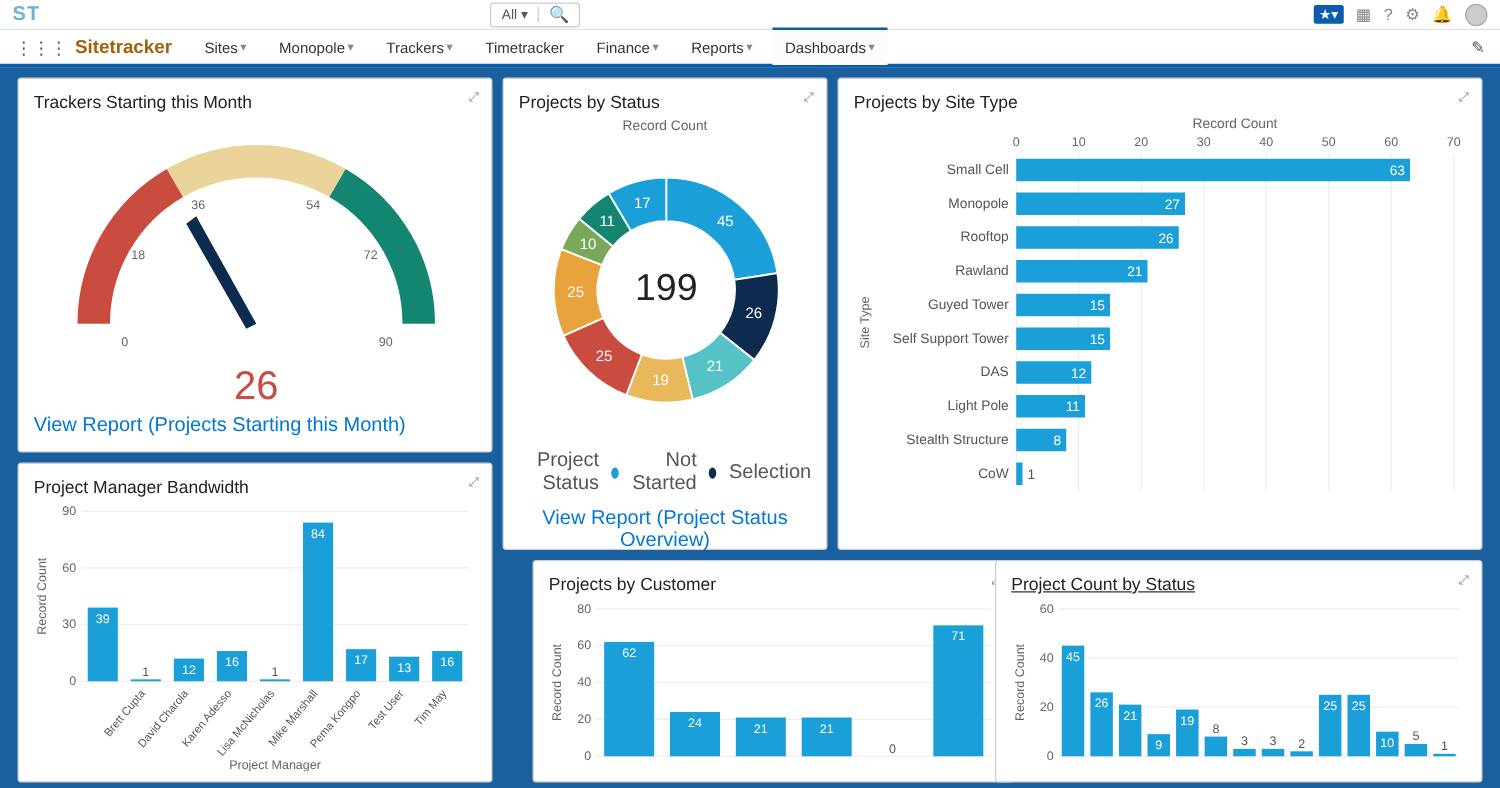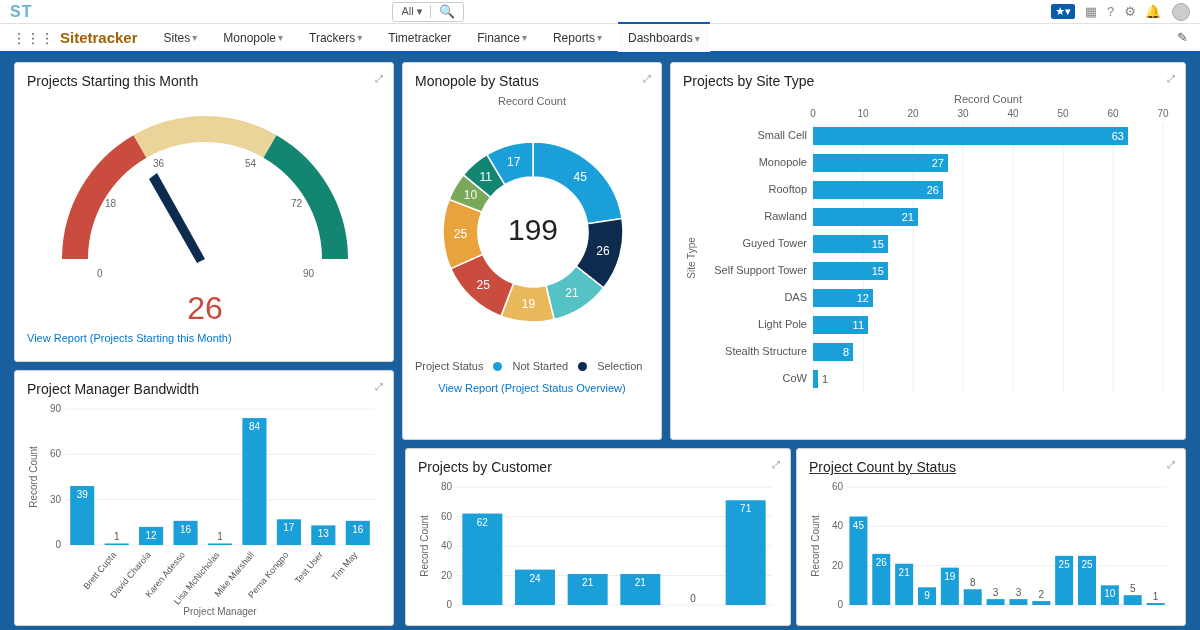--- a/index.html
+++ b/index.html
@@ -18,21 +18,21 @@
   .navbar .app-name { font-size:15px; color:#a16207; margin-right:10px; font-weight:700;}
   .navbar .nav-item { display:flex; align-items:center; font-size:12px; color:#333; padding:0 10px; height:30px; gap:2px; cursor:pointer;}
   .navbar .nav-item.active { border-top:2px solid #0b5cab; background:#fafcfe; margin-top:-1px;}
   .navbar .chev { color:#888; font-size:10px;}
   .navbar .pencil { margin-left:auto; color:#555;}
 
   .board { position:relative; width:1200px; height:576px; background:linear-gradient(#1a5f9e,#1a5f9e);}
   .card { position:absolute; background:#fff; border:1px solid #d0d0d0; border-radius:3px; padding:10px 12px;}
   .card .title { font-size:14px; color:#222; font-weight:500; }
   .card .expand { position:absolute; top:10px; right:10px; color:#888; font-size:10px; cursor:pointer;}
-  .card .link { color:#0176d3; font-size:11px; cursor:pointer;}
+  .card .link { color:#0176d3; font-size:16px; cursor:pointer;}
   .sub { font-size:11px; color:#666; text-align:center;}
   .axis-label { font-size:10px; fill:#666;}
   text { font-family:inherit;}
 </style>
 </head>
 <body>
 
 <div class="topbar">
   <span class="logo">ST</span>
   <div class="search">
@@ -78,21 +78,21 @@
   <div class="nav-item active">
       <span>Dashboards</span>
       <span class="chev">▾</span>
     </div>
   <span class="pencil">✎</span>
 </div>
 
 <div class="board">
 
   <div class="card" style="left:14px; top:8px; width:380px; height:300px;">
-    <div class="title">Projects Starting this Month</div>
+    <div class="title">Trackers Starting this Month</div>
     <span class="expand">⤢</span>
     <svg width="356" height="240">
       <g transform="translate(178,170)">
         <path d="M -130 0 A 130 130 0 0 1 -65 -112.6" fill="none" stroke="#c94c3f" stroke-width="26"></path>
         <path d="M -65 -112.6 A 130 130 0 0 1 65 -112.6" fill="none" stroke="#ebd49a" stroke-width="26"></path>
         <path d="M 65 -112.6 A 130 130 0 0 1 130 0" fill="none" stroke="#138672" stroke-width="26"></path>
 
         <text x="-108" y="18" class="axis-label">0</text>
         <text x="-100" y="-52" class="axis-label">18</text>
         <text x="-52" y="-92" class="axis-label">36</text>
@@ -101,21 +101,21 @@
         <text x="98" y="18" class="axis-label">90</text>
 
         <polygon points="0,0 -8,4 -56,-80 -48,-86" fill="#0d2a4f"></polygon>
         <text x="0" y="60" text-anchor="middle" font-size="32" fill="#c94c3f">26</text>
       </g>
     </svg>
     <div class="link">View Report (Projects Starting this Month)</div>
   </div>
 
   <div class="card" style="left:402px; top:8px; width:260px; height:378px;">
-    <div class="title">Monopole by Status</div>
+    <div class="title">Projects by Status</div>
     <span class="expand">⤢</span>
     <div class="sub" style="margin-top:6px;">Record Count</div>
     <svg width="236" height="250">
       <g transform="translate(118,125)" id="donut-g">
           <path d="M 5.5109105961630896e-15 -90 A 90 90 0 0 1 88.98972611283024 -13.44725423138348 L 54.382610402285145 -8.217766474734349 A 55 55 0 0 0 3.3677786976552213e-15 -55 Z" fill="#1b9fd8" stroke="#fff" stroke-width="1.5"></path>
           <text x="47.28050866585102" y="-50.9618367624153" text-anchor="middle" fill="#fff" font-size="12">45</text>
           <path d="M 88.98972611283024 -13.44725423138348 A 90 90 0 0 1 70.49120683670013 55.95524782096457 L 43.07795973353897 34.194873668367244 A 55 55 0 0 0 54.382610402285145 -8.217766474734349 Z" fill="#0d2a4f" stroke="#fff" stroke-width="1.5"></path>
           <text x="70.05424774413657" y="22.672235351000015" text-anchor="middle" fill="#fff" font-size="12">26</text>
           <path d="M 70.49120683670013 55.95524782096457 A 90 90 0 0 1 21.113685251313193 87.48835519718313 L 12.902807653580286 53.46510595383413 A 55 55 0 0 0 43.07795973353897 34.194873668367244 Z" fill="#55c2c6" stroke="#fff" stroke-width="1.5"></path>
           <text x="39.02123316501091" y="65.10313709034793" text-anchor="middle" fill="#fff" font-size="12">21</text>
@@ -127,21 +127,21 @@
           <text x="-72.47967344277716" y="5.716664681405252" text-anchor="middle" fill="#fff" font-size="12">25</text>
           <path d="M -83.87713162371917 -32.628619195076155 A 90 90 0 0 1 -69.59909980938055 -57.06106646150144 L -42.53278321684366 -34.8706517264731 A 55 55 0 0 0 -51.25824710338393 -19.93971173032432 Z" fill="#7aa85a" stroke="#fff" stroke-width="1.5"></path>
           <text x="-62.59521496876369" y="-32.57989971301536" text-anchor="middle" fill="#fff" font-size="12">10</text>
           <path d="M -69.59909980938055 -57.06106646150144 A 90 90 0 0 1 -46.02146540780941 -77.34354996842208 L -28.12422886032797 -47.26550275848016 A 55 55 0 0 0 -42.53278321684366 -34.8706517264731 Z" fill="#138672" stroke="#fff" stroke-width="1.5"></path>
           <text x="-47.280508665851016" y="-50.9618367624153" text-anchor="middle" fill="#fff" font-size="12">11</text>
           <path d="M -46.02146540780941 -77.34354996842208 A 90 90 0 0 1 -1.6532731788489267e-14 -90 L -1.0103336092965664e-14 -55 A 55 55 0 0 0 -28.12422886032797 -47.26550275848016 Z" fill="#1b9fd8" stroke="#fff" stroke-width="1.5"></path>
           <text x="-19.224617533904212" y="-65.90467853209185" text-anchor="middle" fill="#fff" font-size="12">17</text>
         </g>
       <text x="118" y="133" text-anchor="middle" font-size="30" fill="#222">199</text>
     </svg>
-    <div style="font-size:11px; color:#555; display:flex; gap:10px; align-items:center;">
+    <div style="font-size:16px; color:#555; display:flex; gap:10px; align-items:center;text-align:right;">
       <span>Project Status</span>
       <span style="display:inline-block;width:9px;height:9px;background:#1b9fd8;border-radius:50%;"></span>
         <span>Not Started</span>
       <span style="display:inline-block;width:9px;height:9px;background:#0d2a4f;border-radius:50%;"></span>
         <span>Selection</span>
     </div>
     <div class="link" style="margin-top:10px;text-align:center;">View Report (Project Status Overview)</div>
   </div>
 
   <div class="card" style="left:670px; top:8px; width:516px; height:378px;">
@@ -235,21 +235,21 @@
         <text x="296.3333333333333" y="140.35555555555555" text-anchor="middle" font-size="10" fill="#fff">13</text>
         <text x="296.3333333333333" y="158" transform="rotate(-50 296.3333333333333 158)" text-anchor="end" font-size="9" fill="#555">Test User</text>
         <rect x="318.72222222222223" y="123.82222222222222" width="24.111111111111107" height="24.177777777777777" fill="#1b9fd8"></rect>
         <text x="330.77777777777777" y="135.82222222222222" text-anchor="middle" font-size="10" fill="#fff">16</text>
         <text x="330.77777777777777" y="158" transform="rotate(-50 330.77777777777777 158)" text-anchor="end" font-size="9" fill="#555">Tim May</text>
         <text x="10" y="80" transform="rotate(-90 10 80)" text-anchor="middle" font-size="10" fill="#666">Record Count</text>
         <text x="193" y="218" text-anchor="middle" font-size="10" fill="#666">Project Manager</text>
       </svg>
   </div>
 
-  <div class="card" style="left:405px; top:394px; width:386px; height:178px;">
+  <div class="card" style="left:426px; top:394px; width:386px; height:178px;">
     <div class="title">Projects by Customer</div>
     <span class="expand">⤢</span>
     <svg width="362" height="142" id="cust-svg">
         <line x1="38" x2="354" y1="130" y2="130" stroke="#eee"></line>
         <text x="34" y="133" text-anchor="end" font-size="10" fill="#666">0</text>
         <line x1="38" x2="354" y1="100.5" y2="100.5" stroke="#eee"></line>
         <text x="34" y="103.5" text-anchor="end" font-size="10" fill="#666">20</text>
         <line x1="38" x2="354" y1="71" y2="71" stroke="#eee"></line>
         <text x="34" y="74" text-anchor="end" font-size="10" fill="#666">40</text>
         <line x1="38" x2="354" y1="41.5" y2="41.5" stroke="#eee"></line>

